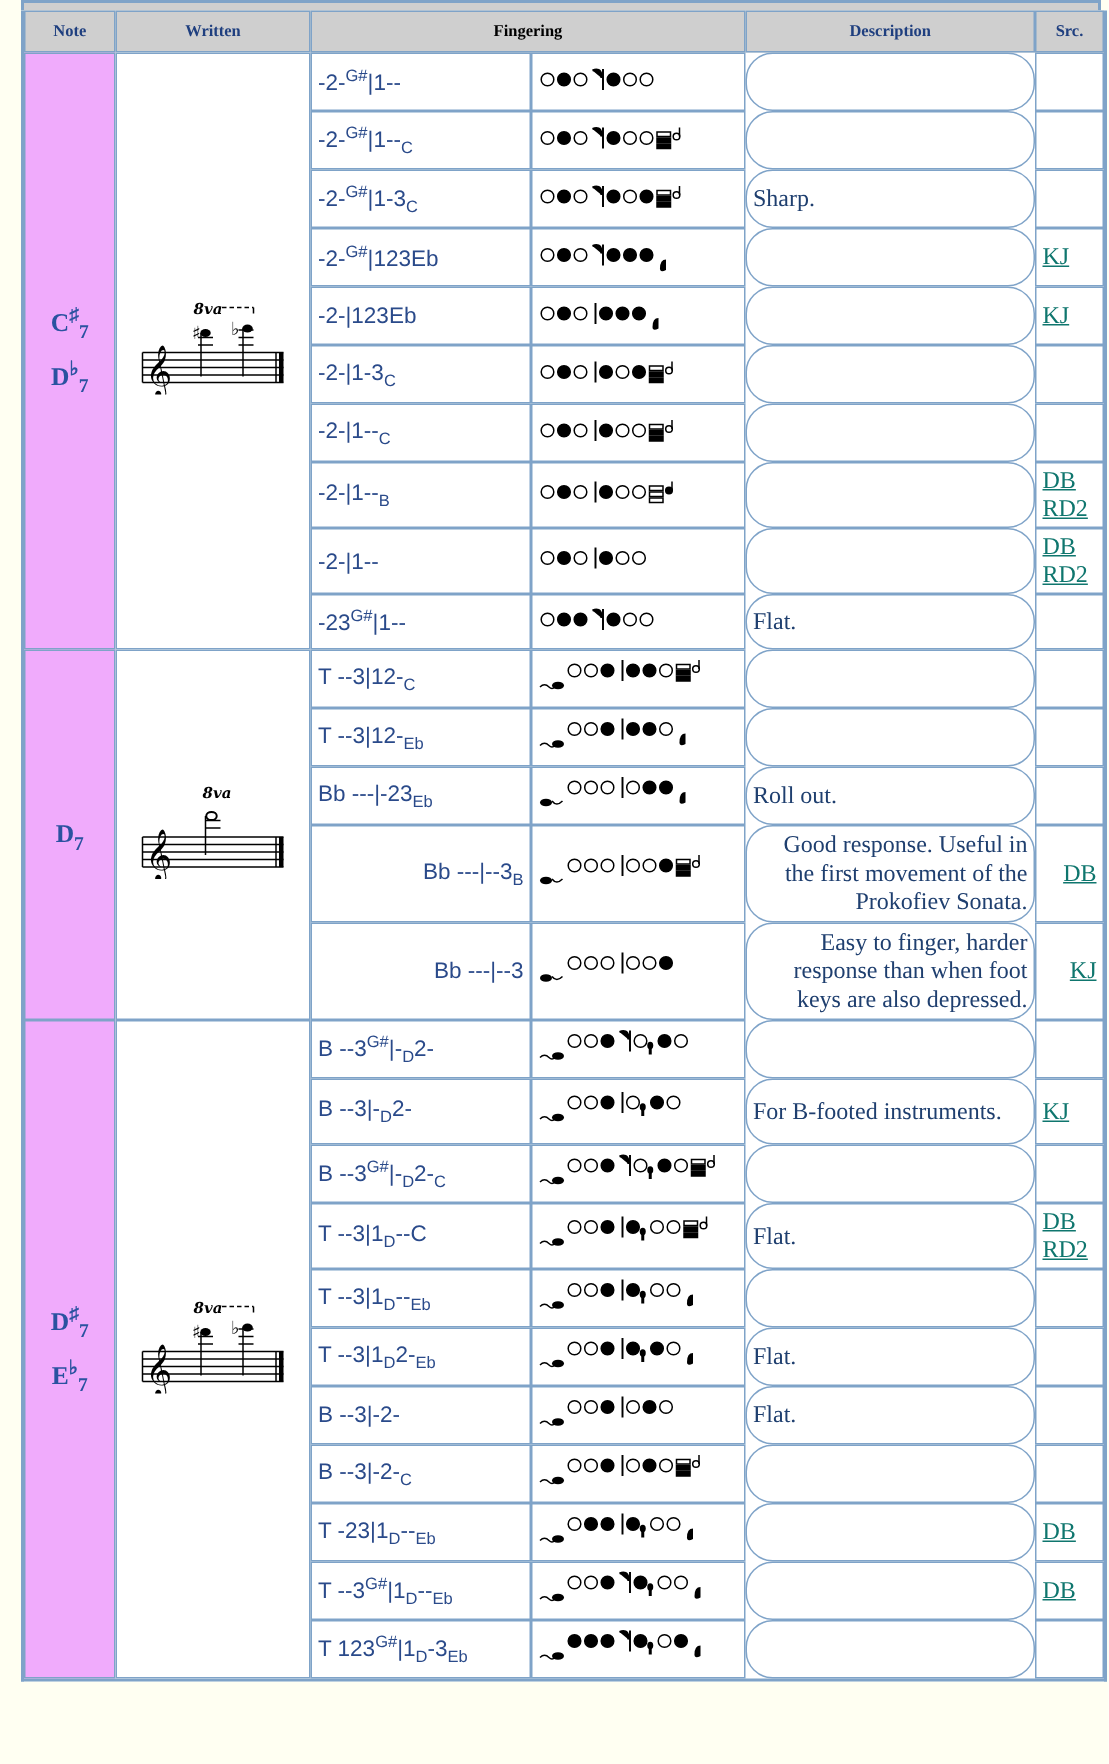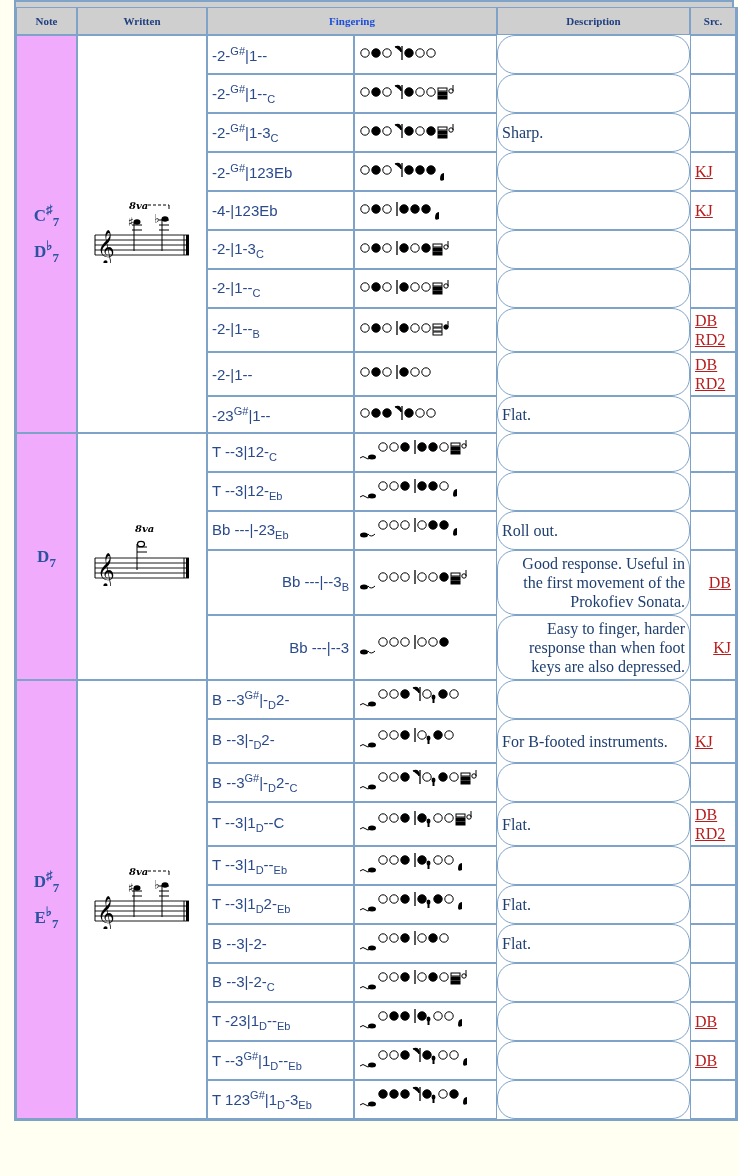--- a/index.html
+++ b/index.html
@@ -2,32 +2,32 @@
 <html><head>
 <meta charset="utf-8">
 <style>
   html, body { margin:0; padding:0; }
   body { width:739px; height:1176px; overflow:hidden; background:#fffff2; font-family:"DejaVu Serif", "Liberation Serif", serif; }
   .wrap { position:absolute; left:14px; top:0; width:720px; }
   .topstrip { height:5px; background:#cfcfcf; border:2px solid #7fa3c8; border-bottom:none; }
   table.fing { border-collapse:separate; border-spacing:0; width:720px; table-layout:fixed; border:2px solid #7fa3c8; border-top:none; background:#fff; }
   table.fing td, table.fing th { border:1.5px solid #7fa3c8; padding:0 4px; vertical-align:middle; }
   th { background:#cfcfcf; color:#1f3f7f; font-family:"Liberation Serif", serif; font-weight:bold; font-size:11px; height:26px; text-align:center; }
-  th.fing-h { color:#1d4ed8; }
+  th.fing-h { color:#000000; }
   td.note { background:#f0abfc; text-align:center; color:#2a52a0; font-family:"Liberation Serif", serif; font-weight:bold; font-size:17px; line-height:24px; }
   td.note sub { font-size:13px; vertical-align:-5px; }
   td.note sup { font-size:13px; }
   td.written { text-align:center; background:#fff; }
   td.code { color:#2a4a8a; font-family:Liberation Sans, sans-serif; font-size:15px; white-space:nowrap; }
   td.code sup, td.code sub { font-size:11px; }
   td.code sub { vertical-align:-4px; }
   td.diag { padding:0 2px; }
   td.desc { color:#1f3f6f; font-family:"Liberation Serif", serif; font-size:16px; line-height:19px;border-radius:18px; }
   td.src { color:#7a1a1a; font-family:"Liberation Serif", serif; font-size:16px; line-height:19px; }
-  td.src a { color:#b91c1c; text-decoration:underline; display:block; }
+  td.src a { color:#0f766e; text-decoration:underline; display:block; }
   tr.r40 td { height:37px; }
   tr.r36 td { height:35px; }
   tr.r44 td { height:42px;margin-top:31px; }
   tr.r64 td { height:63px;text-align:right; }
 </style>
 </head>
 <body>
 
 <div class="wrap">
   <div class="topstrip"></div>
@@ -146,21 +146,21 @@
               <circle cx="61" cy="14" r="4.2" fill="#000" stroke="#000" stroke-width="1"></circle>
               <circle cx="72" cy="14" r="4.2" fill="#000" stroke="#000" stroke-width="1"></circle>
               <path d="M81 23 q0 -6 4 -6 l0 7 q-4 2 -4 -1z" fill="#000"></path>
             </svg></td>
           <td class="desc"></td>
           <td class="src">
             <a href="#">KJ</a>
           </td>
         </tr>
         <tr class="r40">
-          <td class="code">-4-|123Eb</td>
+          <td class="code">-2-|123Eb</td>
           <td class="diag"><svg width="135" height="28" viewBox="0 0 135 28">
               <circle cx="6" cy="14" r="4.2" fill="#fff" stroke="#000" stroke-width="1"></circle>
               <circle cx="17" cy="14" r="4.2" fill="#000" stroke="#000" stroke-width="1"></circle>
               <circle cx="28" cy="14" r="4.2" fill="#fff" stroke="#000" stroke-width="1"></circle>
               <line x1="38" y1="7" x2="38" y2="21" stroke="#000" stroke-width="1.3"></line>
               <circle cx="45" cy="14" r="4.2" fill="#000" stroke="#000" stroke-width="1"></circle>
               <circle cx="56" cy="14" r="4.2" fill="#000" stroke="#000" stroke-width="1"></circle>
               <circle cx="67" cy="14" r="4.2" fill="#000" stroke="#000" stroke-width="1"></circle>
               <path d="M76 23 q0 -6 4 -6 l0 7 q-4 2 -4 -1z" fill="#000"></path>
             </svg></td>

